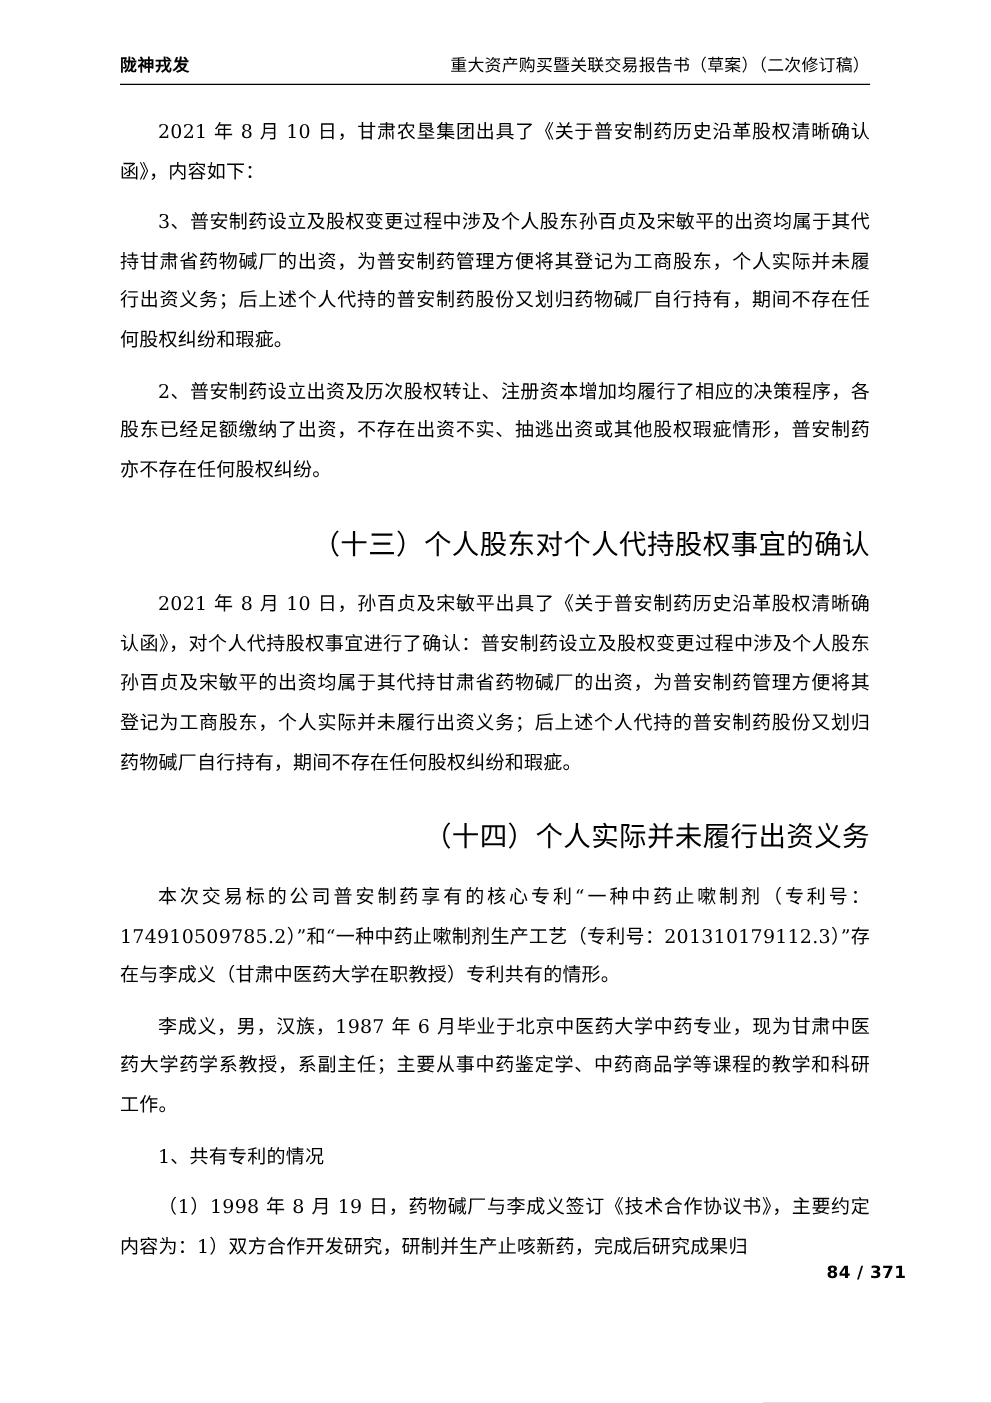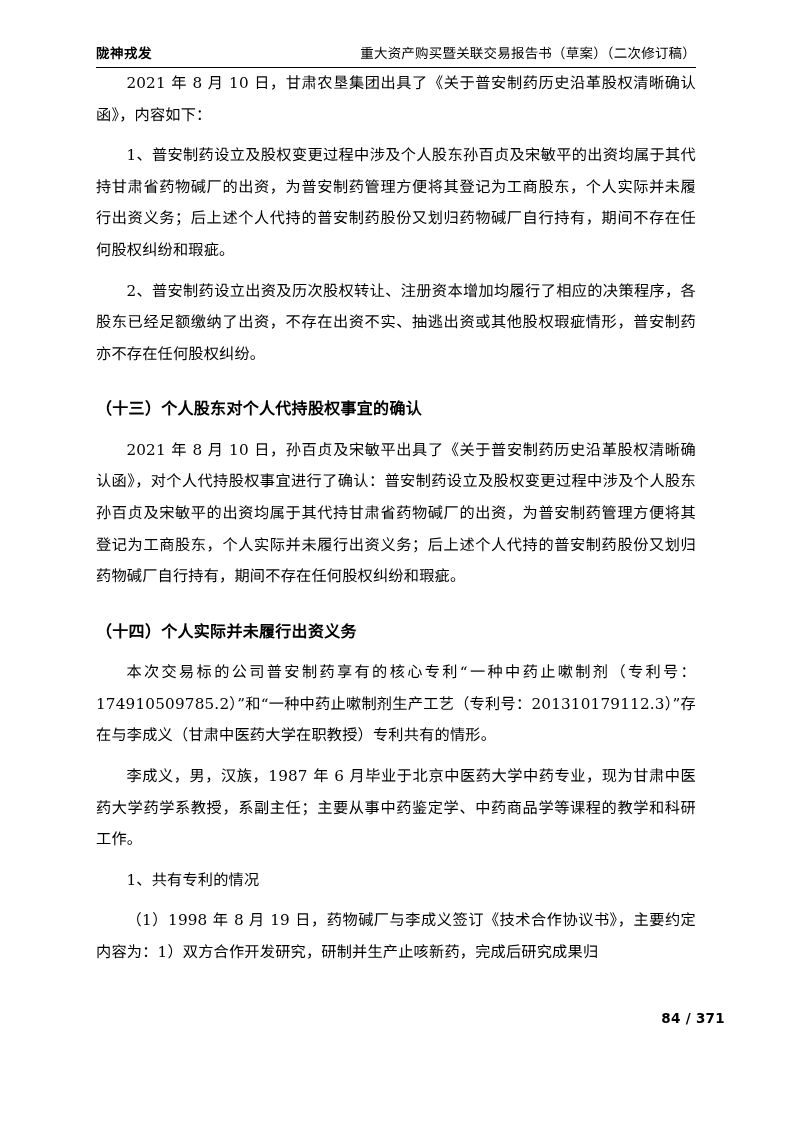--- a/index.html
+++ b/index.html
@@ -38,41 +38,43 @@
   }
   .header-right {
     letter-spacing: 0.2px;
   }
   .header-rule {
     border-bottom: 1.1px solid #000;
     width: 100%;
     margin-top: 1px;
   }
   .body-block {
+    margin-top: 22px;
   }
   p.para {
     margin: 0 0 0 0;
     font-size: 15.2px;
     line-height: 2.08;
     text-align: justify;
     text-justify: inter-ideograph;
     text-indent: 2em;
     letter-spacing: 0.2px;
   }
   p.para + p.para {
     margin-top: 9px;
   }
   h2.section {
-    font-size: 16px;
-    font-weight: bold;
+    font-size: 22px;
+    font-weight: normal;
     font-family: "DejaVu Sans", "Liberation Sans", sans-serif;
     margin: 24px 0 10px 0;
     line-height: 1.9;
     letter-spacing: 0.3px;
     text-indent: 0;
+    text-align: right;
   }
   .pagenum {
     position: absolute;
     right: 96px;
     bottom: 96px;
     font-size: 13.5px;
     font-weight: bold;
     font-family: "DejaVu Sans", "Liberation Sans", sans-serif;
     letter-spacing: 0.3px;
   }
@@ -86,21 +88,21 @@
 
     <div class="header-row">
       <div class="header-left">陇神戎发</div>
       <div class="header-right">重大资产购买暨关联交易报告书（草案）（二次修订稿）</div>
     </div>
     <div class="header-rule"></div>
 
     <div class="body-block">
 
       <p class="para">2021 年 8 月 10 日，甘肃农垦集团出具了《关于普安制药历史沿革股权清晰确认函》，内容如下：</p>
-      <p class="para">1、普安制药设立及股权变更过程中涉及个人股东孙百贞及宋敏平的出资均属于其代持甘肃省药物碱厂的出资，为普安制药管理方便将其登记为工商股东，个人实际并未履行出资义务；后上述个人代持的普安制药股份又划归药物碱厂自行持有，期间不存在任何股权纠纷和瑕疵。</p>
+      <p class="para">3、普安制药设立及股权变更过程中涉及个人股东孙百贞及宋敏平的出资均属于其代持甘肃省药物碱厂的出资，为普安制药管理方便将其登记为工商股东，个人实际并未履行出资义务；后上述个人代持的普安制药股份又划归药物碱厂自行持有，期间不存在任何股权纠纷和瑕疵。</p>
       <p class="para">2、普安制药设立出资及历次股权转让、注册资本增加均履行了相应的决策程序，各股东已经足额缴纳了出资，不存在出资不实、抽逃出资或其他股权瑕疵情形，普安制药亦不存在任何股权纠纷。</p>
 
       <h2 class="section">（十三）个人股东对个人代持股权事宜的确认</h2>
 
       <p class="para">2021 年 8 月 10 日，孙百贞及宋敏平出具了《关于普安制药历史沿革股权清晰确认函》，对个人代持股权事宜进行了确认：普安制药设立及股权变更过程中涉及个人股东孙百贞及宋敏平的出资均属于其代持甘肃省药物碱厂的出资，为普安制药管理方便将其登记为工商股东，个人实际并未履行出资义务；后上述个人代持的普安制药股份又划归药物碱厂自行持有，期间不存在任何股权纠纷和瑕疵。</p>
 
       <h2 class="section">（十四）个人实际并未履行出资义务</h2>
 
       <p class="para">本次交易标的公司普安制药享有的核心专利“一种中药止嗽制剂（专利号：174910509785.2）”和“一种中药止嗽制剂生产工艺（专利号：201310179112.3）”存在与李成义（甘肃中医药大学在职教授）专利共有的情形。</p>
       <p class="para">李成义，男，汉族，1987 年 6 月毕业于北京中医药大学中药专业，现为甘肃中医药大学药学系教授，系副主任；主要从事中药鉴定学、中药商品学等课程的教学和科研工作。</p>

